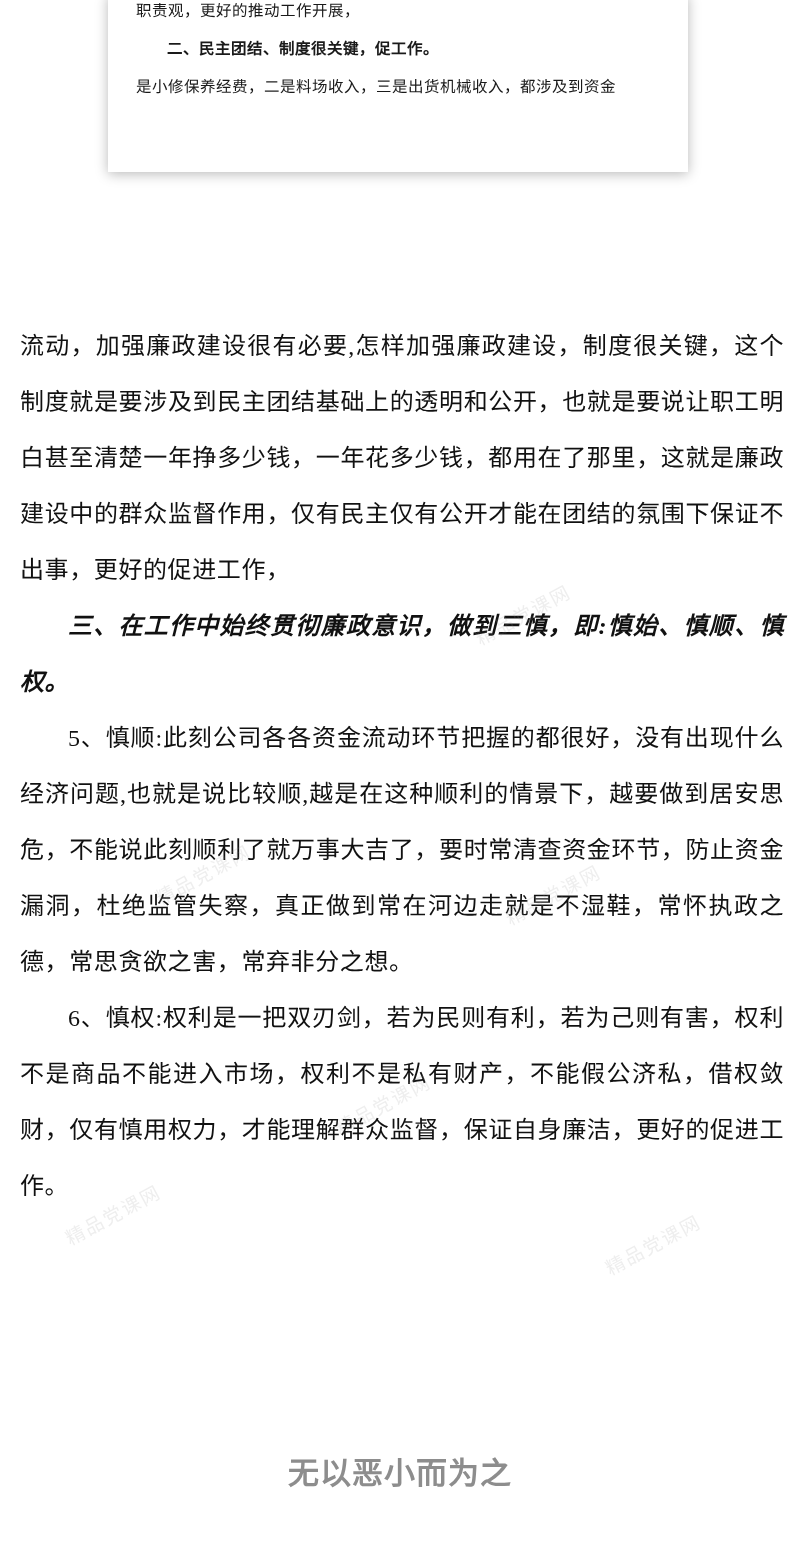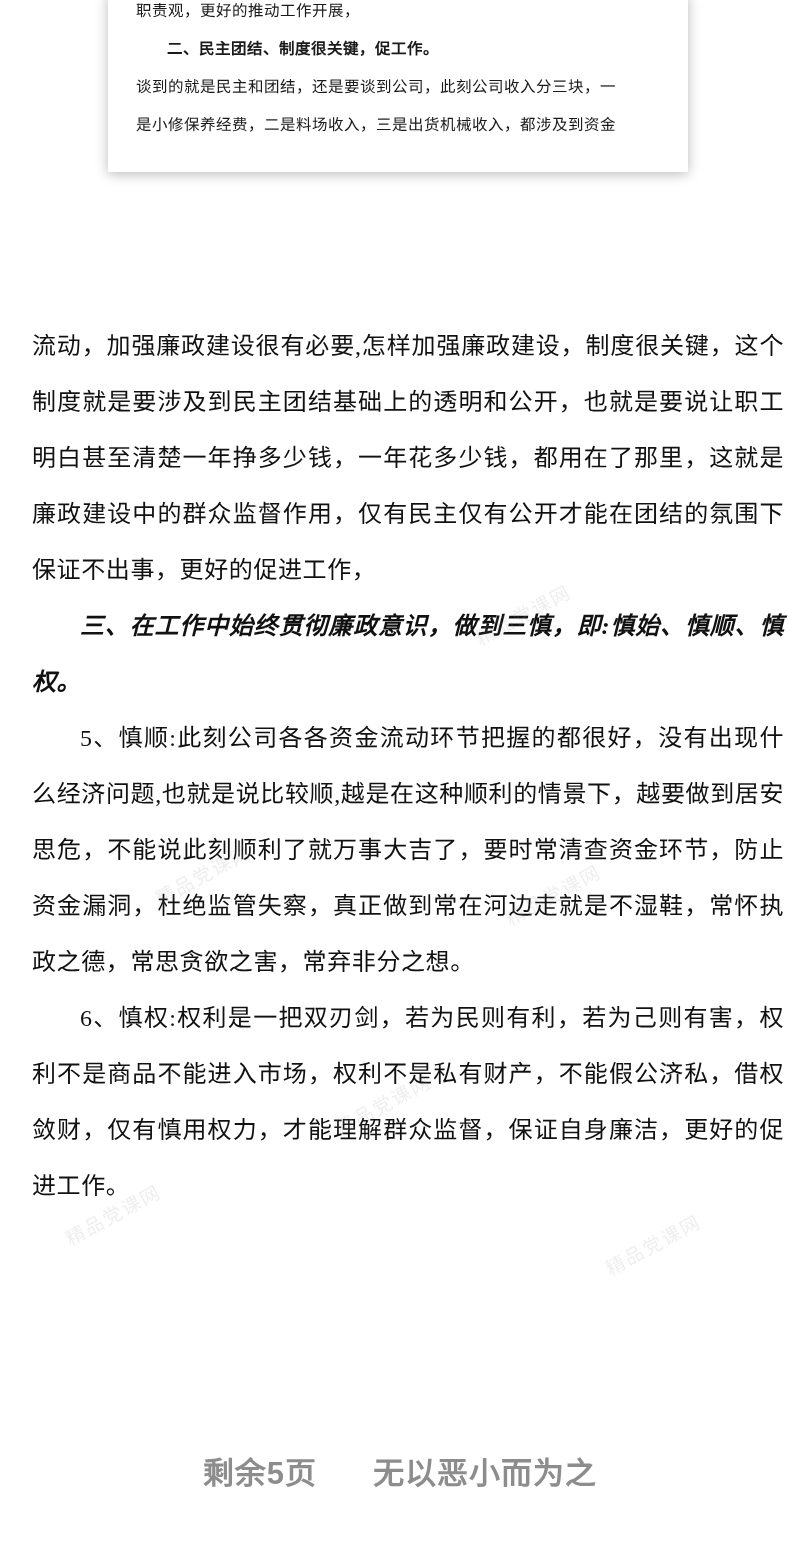--- a/index.html
+++ b/index.html
@@ -59,21 +59,21 @@
     width: 800px;
     box-sizing: border-box;
     padding: 0 16px;
   }
   .para {
     font-size: 24px;
     line-height: 56px;
     letter-spacing: 0.6px;
     text-align: justify;
     text-justify: inter-ideograph;
-    margin: 0 0 0 16px;
+    margin: 0 0 0 4px;
     color: #111111;
   }
   .para.indent { text-indent: 2em; }
   .para.heading {
     font-weight: bold;
     text-indent: 2em;
     font-style: italic;
   }
 
   
@@ -112,35 +112,33 @@
     color: #8d8d8d;
     letter-spacing: 1px;
   }
 </style>
 </head>
 <body>
 
 <div class="preview-card">
   <div class="pv-line">职责观，更好的推动工作开展，</div>
   <div class="pv-line pv-bold">二、民主团结、制度很关键，促工作。</div>
-  <div class="pv-line">谈到的就是民主和团结，还是要谈到公司，此刻公司收入分三块，一</div>
   <div class="pv-line">是小修保养经费，二是料场收入，三是出货机械收入，都涉及到资金</div>
 </div>
 <div class="preview-fade"></div>
 
 <div class="doc-body">
   <p class="para">流动，加强廉政建设很有必要,怎样加强廉政建设，制度很关键，这个制度就是要涉及到民主团结基础上的透明和公开，也就是要说让职工明白甚至清楚一年挣多少钱，一年花多少钱，都用在了那里，这就是廉政建设中的群众监督作用，仅有民主仅有公开才能在团结的氛围下保证不出事，更好的促进工作，</p>
   <p class="para heading">三、在工作中始终贯彻廉政意识，做到三慎，即:慎始、慎顺、慎权。</p>
   <p class="para indent">5、慎顺:此刻公司各各资金流动环节把握的都很好，没有出现什么经济问题,也就是说比较顺,越是在这种顺利的情景下，越要做到居安思危，不能说此刻顺利了就万事大吉了，要时常清查资金环节，防止资金漏洞，杜绝监管失察，真正做到常在河边走就是不湿鞋，常怀执政之德，常思贪欲之害，常弃非分之想。</p>
   <p class="para indent">6、慎权:权利是一把双刃剑，若为民则有利，若为己则有害，权利不是商品不能进入市场，权利不是私有财产，不能假公济私，借权敛财，仅有慎用权力，才能理解群众监督，保证自身廉洁，更好的促进工作。</p>
 </div>
 
 <div class="wm wm1">精品党课网</div>
 <div class="wm wm2">精品党课网</div>
 <div class="wm wm3">精品党课网</div>
 <div class="wm wm4">精品党课网</div>
 <div class="wm wm5">精品党课网</div>
 <div class="wm wm6">精品党课网</div>
 
 <div class="footer">
-  <span class="footer-remaining">剩余5页</span>
   <span class="footer-download">无以恶小而为之</span>
 </div>
 
 </body></html>

